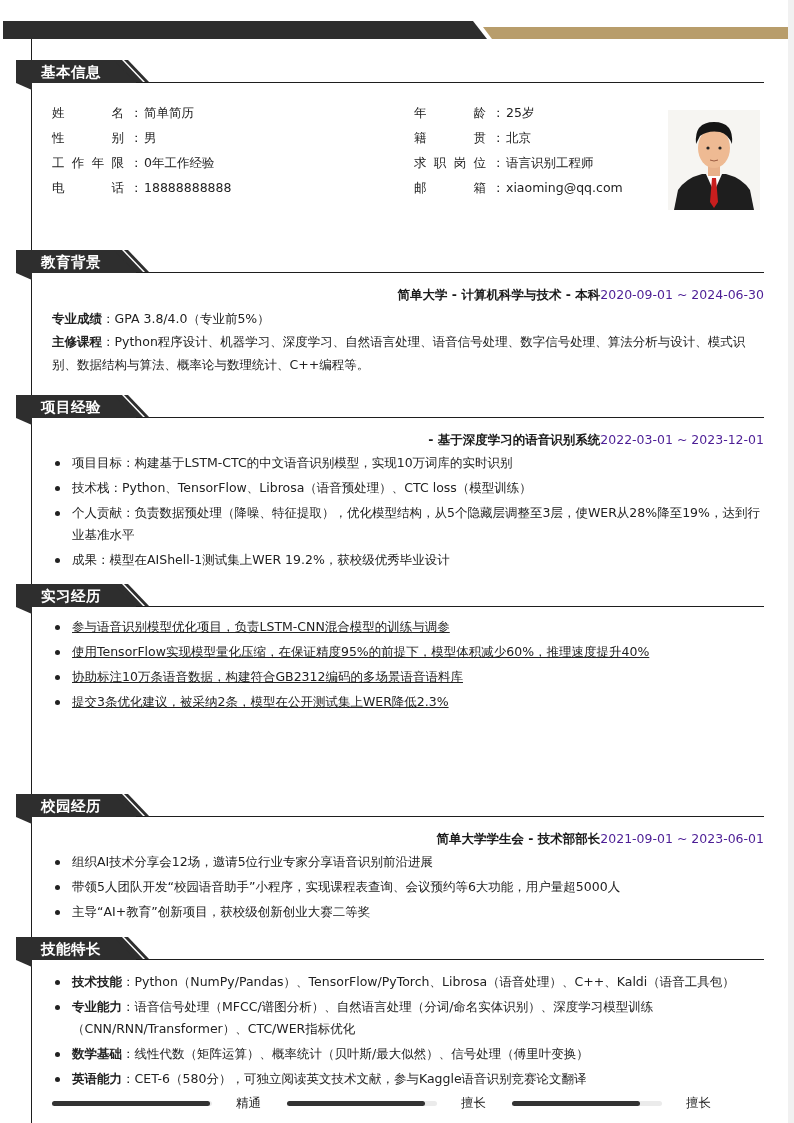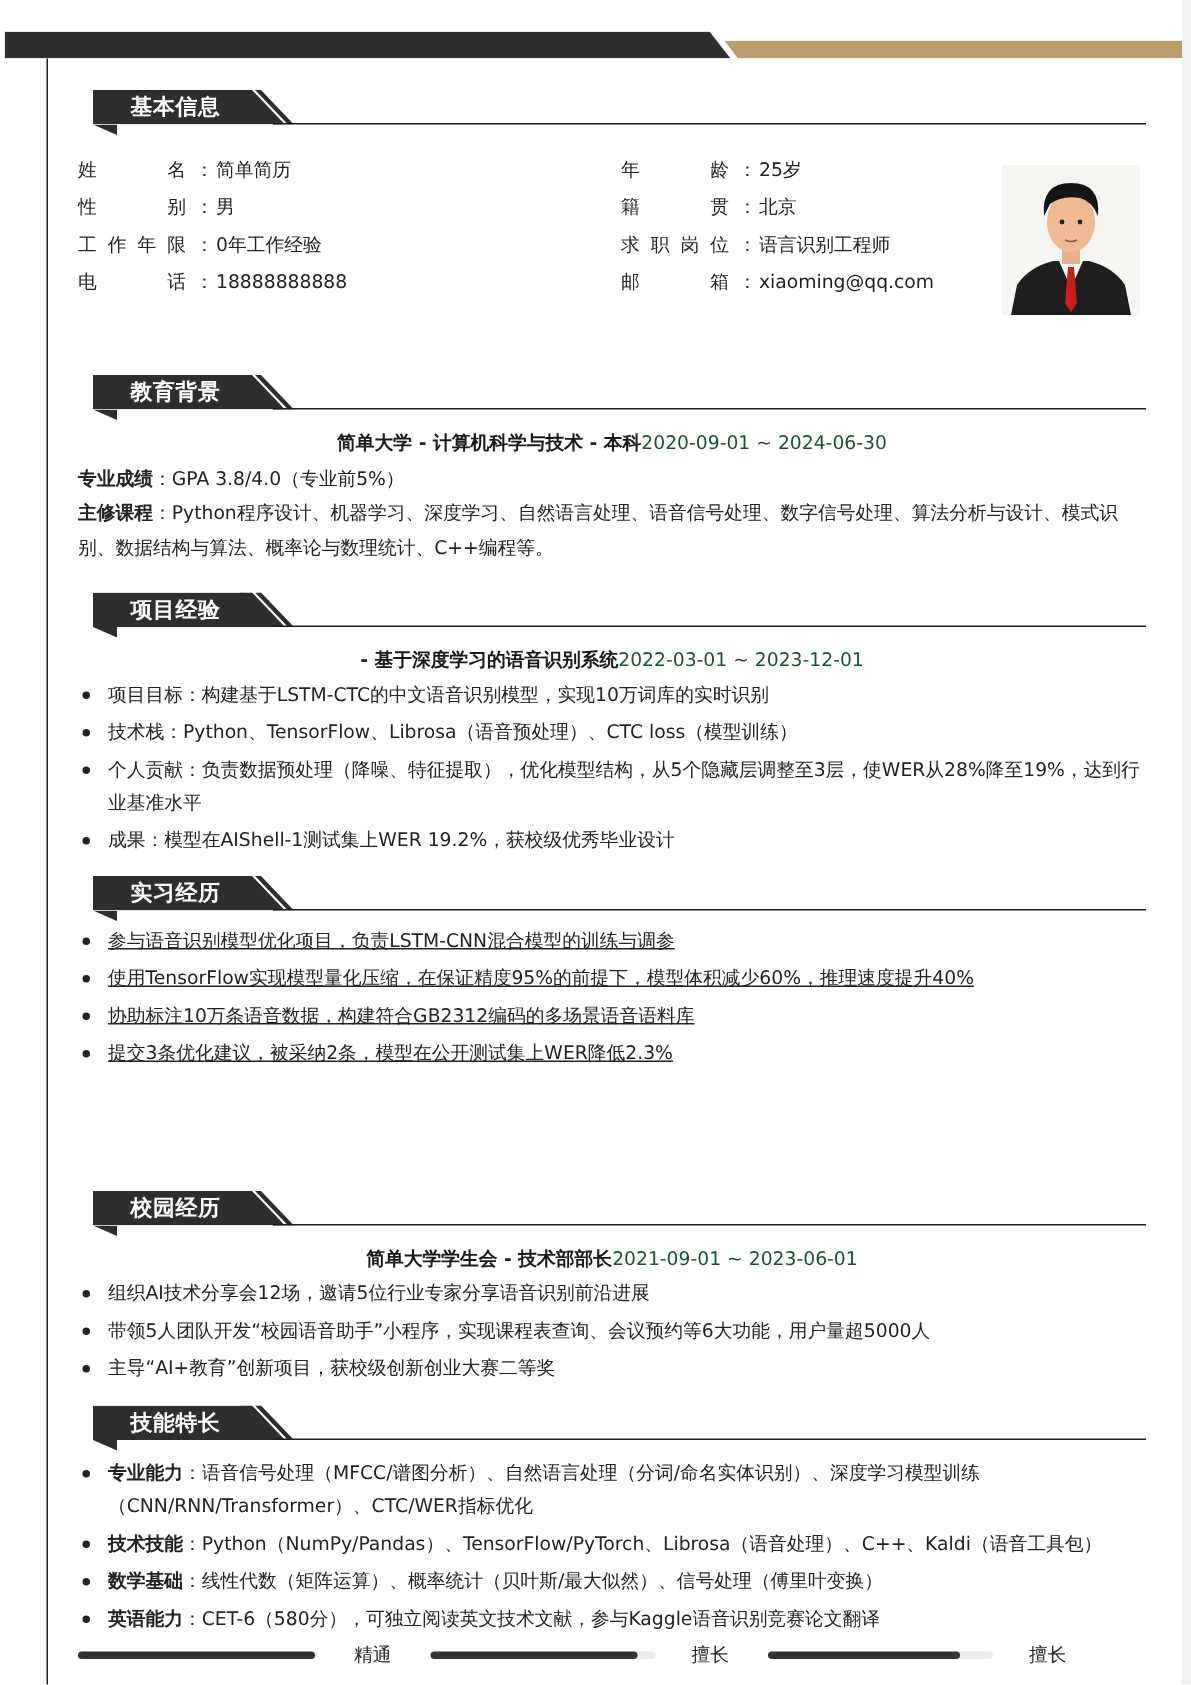--- a/index.html
+++ b/index.html
@@ -7,33 +7,33 @@
   body { font-family: "DejaVu Sans", "Liberation Sans", sans-serif; color: #222; font-size: 12.5px; position: relative; }
 
   .page-border-right { position: absolute; right: 0; top: 0; width: 6px; height: 1123px; background: #f1f1f1; }
   .top-band { position: absolute; left: 3px; top: 21px; height: 18px; width: 484px; background: #2e2e2e;
               clip-path: polygon(0 0, 470px 0, 484px 18px, 0 18px); }
   .top-gold { position: absolute; left: 483px; top: 27px; height: 12px; width: 305px; background: #b89d6b;
               clip-path: polygon(0 0, 305px 0, 305px 12px, 9px 12px); }
   .left-rule { position: absolute; left: 31px; top: 39px; width: 1px; height: 1084px; background: #1e1e1e; }
 
   .section { position: absolute; left: 16px; width: 748px; }
-  .sec-head { position: relative; height: 32px; margin-left: 46px; }
+  .sec-head { position: relative; height: 32px; }
   .sec-tag { position: absolute; left: 0; top: 0; height: 23px; width: 134px; background: #2e2e2e;
              clip-path: polygon(0 0, 100px 0, 122px 23px, 0 23px); }
   .sec-flap { position: absolute; left: 0; top: 23px; width: 16px; height: 7px; background: #2e2e2e;
               clip-path: polygon(0 0, 16px 0, 16px 7px); }
   .sec-stripes { position: absolute; left: 96px; top: 0; width: 42px; height: 23px; }
   .sec-title { position: absolute; left: 25px; top: 1px; height: 22px; line-height: 22px; color: #fff; font-size: 14.5px; font-weight: bold; letter-spacing: 0.5px; }
   .sec-line { position: absolute; left: 120px; right: 0; top: 22px; height: 1px; background: #1e1e1e; }
 
   .body { padding-left: 36px; padding-right: 0; }
-  .row-head { display: flex; justify-content: center; font-size: 12.5px; height: 25px; line-height: 25px; }
+  .row-head { display: flex; justify-content: flex-end; font-size: 12.5px; height: 25px; line-height: 25px; }
   .row-head .title { font-weight: bold; color: #1a1a1a; }
-  .row-head .date { color: #14532d; }
+  .row-head .date { color: #4c1d95; }
   .line { line-height: 23px; font-size: 12.5px; }
   .line b { font-weight: bold; }
   ul.bullets { list-style: none; }
   ul.bullets li { position: relative; padding-left: 20px; line-height: 22px; font-size: 12.5px; margin-bottom: 3px; }
   ul.bullets li::before { content: ""; position: absolute; left: 3px; top: 9px; width: 5px; height: 5px; border-radius: 50%; background: #222; }
 
   .info-grid { position: relative; height: 120px; }
   .info-col { position: absolute; top: 8px; }
   .info-row { height: 25px; line-height: 25px; display: flex; font-size: 12.5px; }
   .info-label { width: 78px; display: flex; justify-content: space-between; padding-right: 6px; }
@@ -251,22 +251,22 @@
     <div class="sec-flap"></div>
     <svg class="sec-stripes" viewBox="0 0 42 23">
         <path d="M2 0 L10 0 L32 23 L24 23 Z" fill="#2e2e2e"></path>
         <path d="M12 0 L16 0 L38 23 L34 23 Z" fill="#2e2e2e"></path>
       </svg>
     <div class="sec-title">技能特长</div>
     <div class="sec-line"></div>
   </div>
   <div class="body">
     <ul class="bullets" style="margin-top:2px;">
+      <li><b>技术技能</b><span>：Python（NumPy/Pandas）、TensorFlow/PyTorch、Librosa（语音处理）、C++、Kaldi（语音工具包）</span></li>
       <li><b>专业能力</b><span>：语音信号处理（MFCC/谱图分析）、自然语言处理（分词/命名实体识别）、深度学习模型训练（CNN/RNN/Transformer）、CTC/WER指标优化</span></li>
-      <li><b>技术技能</b><span>：Python（NumPy/Pandas）、TensorFlow/PyTorch、Librosa（语音处理）、C++、Kaldi（语音工具包）</span></li>
       <li><b>数学基础</b><span>：线性代数（矩阵运算）、概率统计（贝叶斯/最大似然）、信号处理（傅里叶变换）</span></li>
       <li><b>英语能力</b><span>：CET-6（580分），可独立阅读英文技术文献，参与Kaggle语音识别竞赛论文翻译</span></li>
     </ul>
     <div class="skill-bars" id="skill-bars">
         <div class="sbar" style="width: 160px;">
           <div class="fill" style="width: 99%;"></div>
         </div>
         <span class="slabel">精通</span>
         <div class="sbar" style="width: 150px;">
           <div class="fill" style="width: 92%;"></div>

